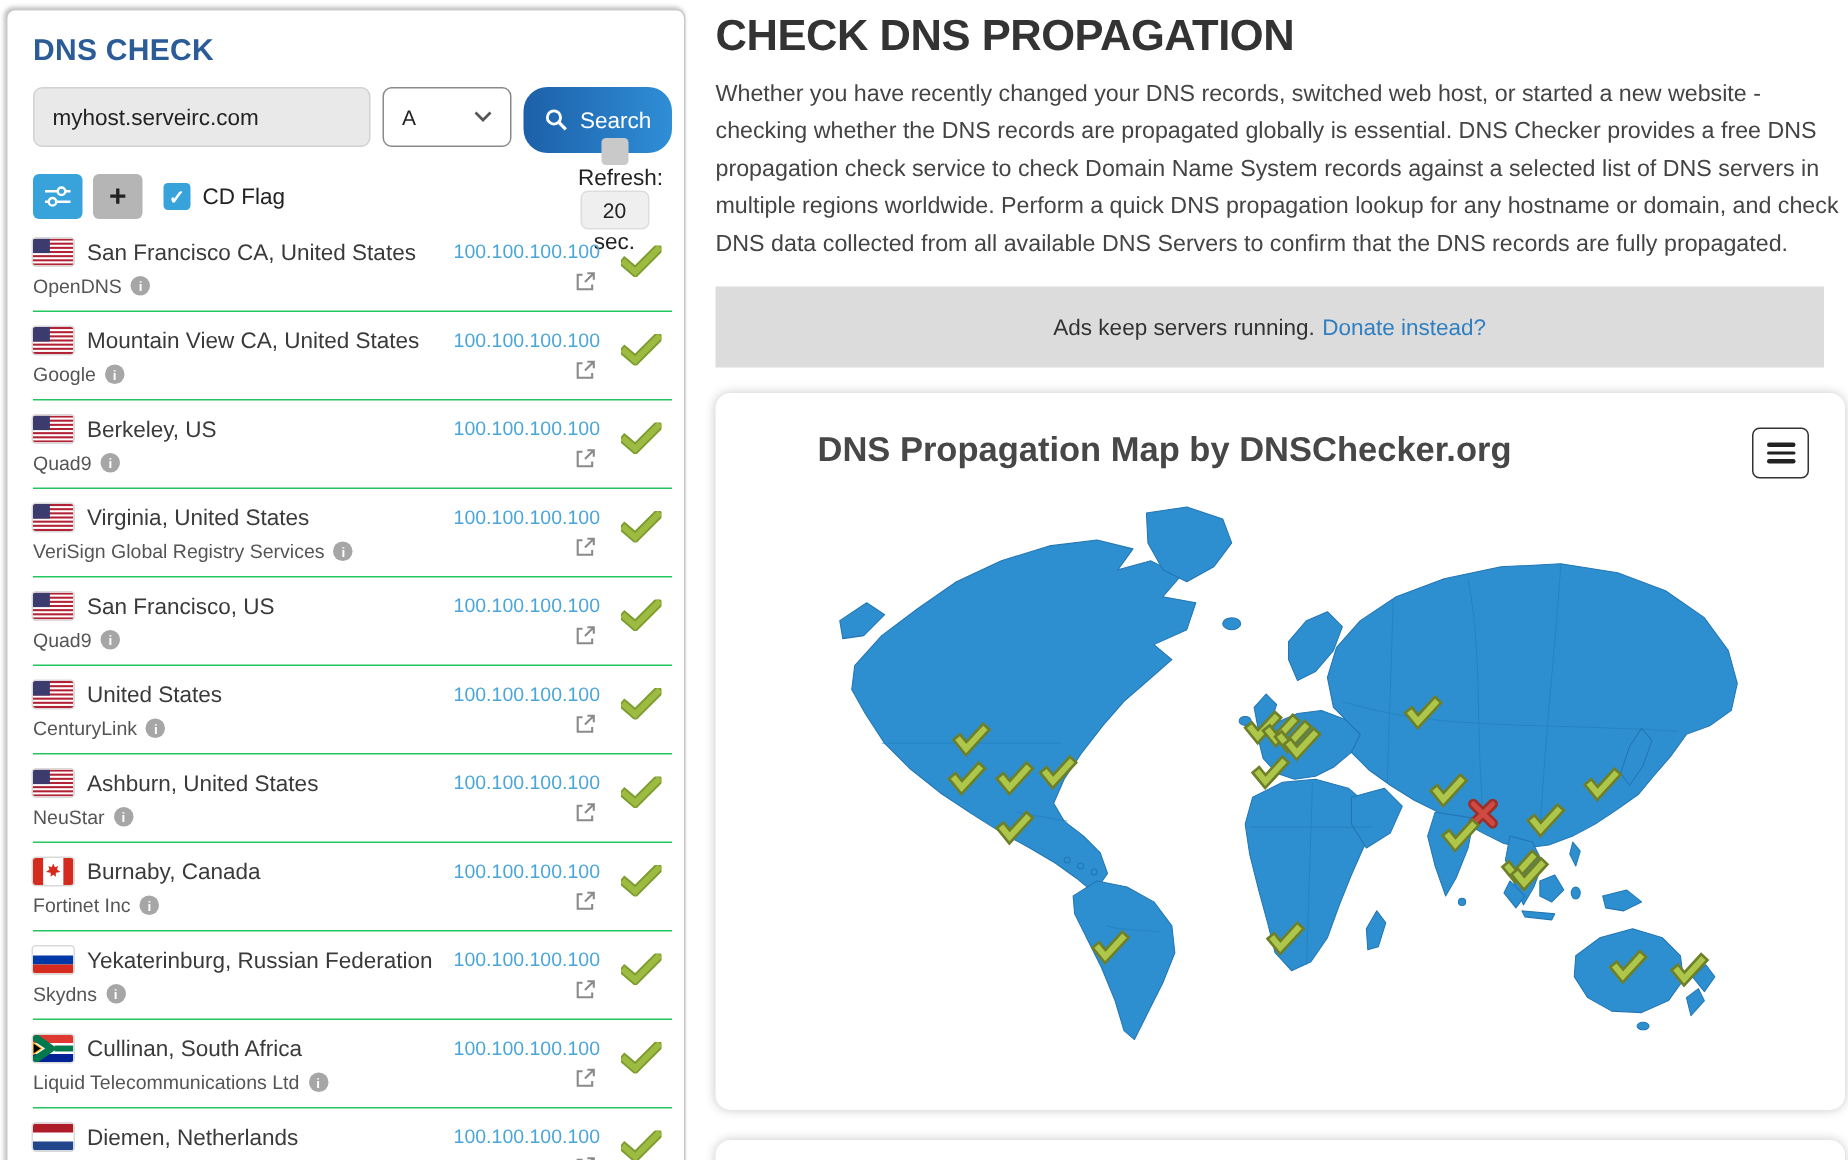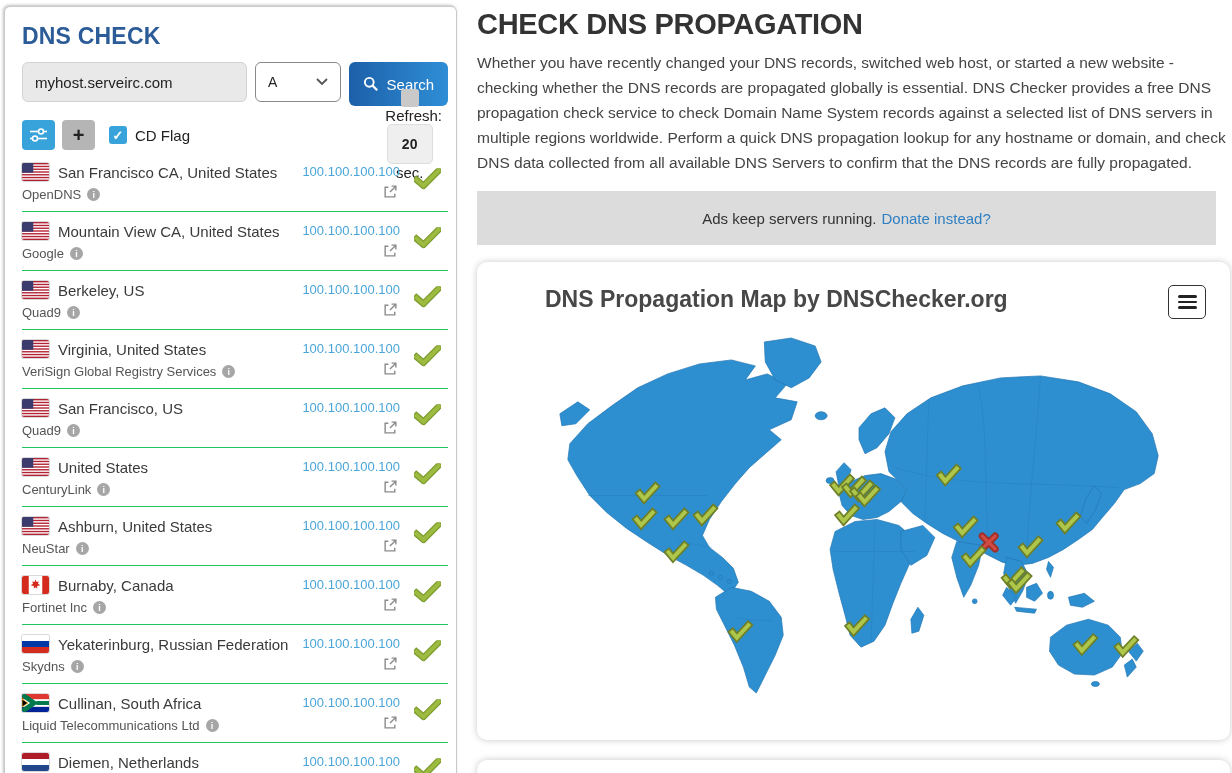--- a/index.html
+++ b/index.html
@@ -3,48 +3,48 @@
 <meta charset="utf-8">
 <style>
   * { margin:0; padding:0; box-sizing:border-box; }
   html,body { width:1232px; height:773px; overflow:hidden; background:#fff;
               font-family:"Liberation Sans", sans-serif; }
 
   
   .left-card { position:absolute; left:4px; top:6px; width:453px; height:920px;
                background:#fff; border:1px solid #c9c9c9; border-radius:6px;
                box-shadow:-1px -1px 3px rgba(0,0,0,.25); padding:16px 8px 0 17px; }
-  .dns-title { color:#2b5c97; font-size:23px; font-weight:700; letter-spacing:.2px; }
+  .dns-title { color:#2b5c97; font-size:20px; font-weight:700; letter-spacing:.2px; }
   .search-row { display:flex; gap:8px; margin-top:12px; }
   .host-input { flex:1; height:40px; background:#e9e9e9; border:1px solid #d2d2d2;
                 border-radius:6px; padding:0 12px; font-size:15px; color:#222;
                 font-family:"Liberation Sans",sans-serif; }
   .type-select { width:97px; height:40px; background:#fff; border:1px solid #8a8a8a;
                  border-radius:6px; display:flex; align-items:center;
                  justify-content:space-between; padding:0 12px; font-size:14px;
                  color:#222; cursor:pointer; }
-  .search-btn { width:118px; height:44px; border:none; border-radius:6px;
+  .search-btn { width:118px; height:44px; border:none; border-radius:16px;
                 background:linear-gradient(90deg,#1c60a9,#2f8ed6); color:#fff;
                 font-size:15px; display:flex; align-items:center; justify-content:center;
                 gap:8px; cursor:pointer; font-family:"Liberation Sans",sans-serif; }
   .controls-row { display:flex; align-items:center; margin-top:14px; height:30px; }
   .icon-btn { width:33px; height:30px; border:none; border-radius:4px;
               display:flex; align-items:center; justify-content:center; cursor:pointer; }
   .icon-btn.blue { background:#38a3da; }
   .icon-btn.gray { background:#b5b5b5; margin-left:7px; font-size:20px; color:#222; font-weight:700;}
   .chk { width:18px; height:18px; border-radius:3px; display:inline-flex;
          align-items:center; justify-content:center; cursor:pointer; }
   .chk.on  { background:#38a3da; color:#fff; font-size:13px; font-weight:700; }
   .chk.off { background:#c9c9c9; }
   .chk-label { font-size:15px; color:#222; margin-left:8px; }
   .cdflag-wrap { display:flex; align-items:center; margin-left:14px; }
   .refresh-wrap { display:flex; align-items:center; margin-left:auto; margin-right:6px;flex-direction:column; }
-  .refresh-input { width:46px; height:40px; background:#efefef; border:1px solid #ddd;
+  .refresh-input { width:46px; height:26px; background:#efefef; border:1px solid #ddd;
                    border-radius:5px; text-align:center; font-size:14px; color:#222;
-                   margin:0 6px; font-family:"Liberation Sans",sans-serif;font-weight:bold; }
+                   margin:0 6px; font-family:"Liberation Sans",sans-serif; }
   .srv-list { margin-top:3px; }
   .srv-row { position:relative; min-height:59px; border-bottom:1px solid #22c55e;
              padding:10px 112px 8px 0; }
   .srv-line1 { display:flex; align-items:center; gap:9px; }
   .flag { width:27px; height:18px; display:inline-block; border-radius:2px;
           overflow:hidden; box-shadow:0 0 0 1px rgba(0,0,0,.15); flex:0 0 27px; }
   .flag svg { display:block; width:27px; height:18px; }
   .srv-loc { font-size:15px; color:#3a3a3a; white-space:nowrap; }
   .srv-line2 { display:flex; align-items:center; gap:6px; margin-top:6px; }
   .srv-prov { font-size:13px; color:#555; }

